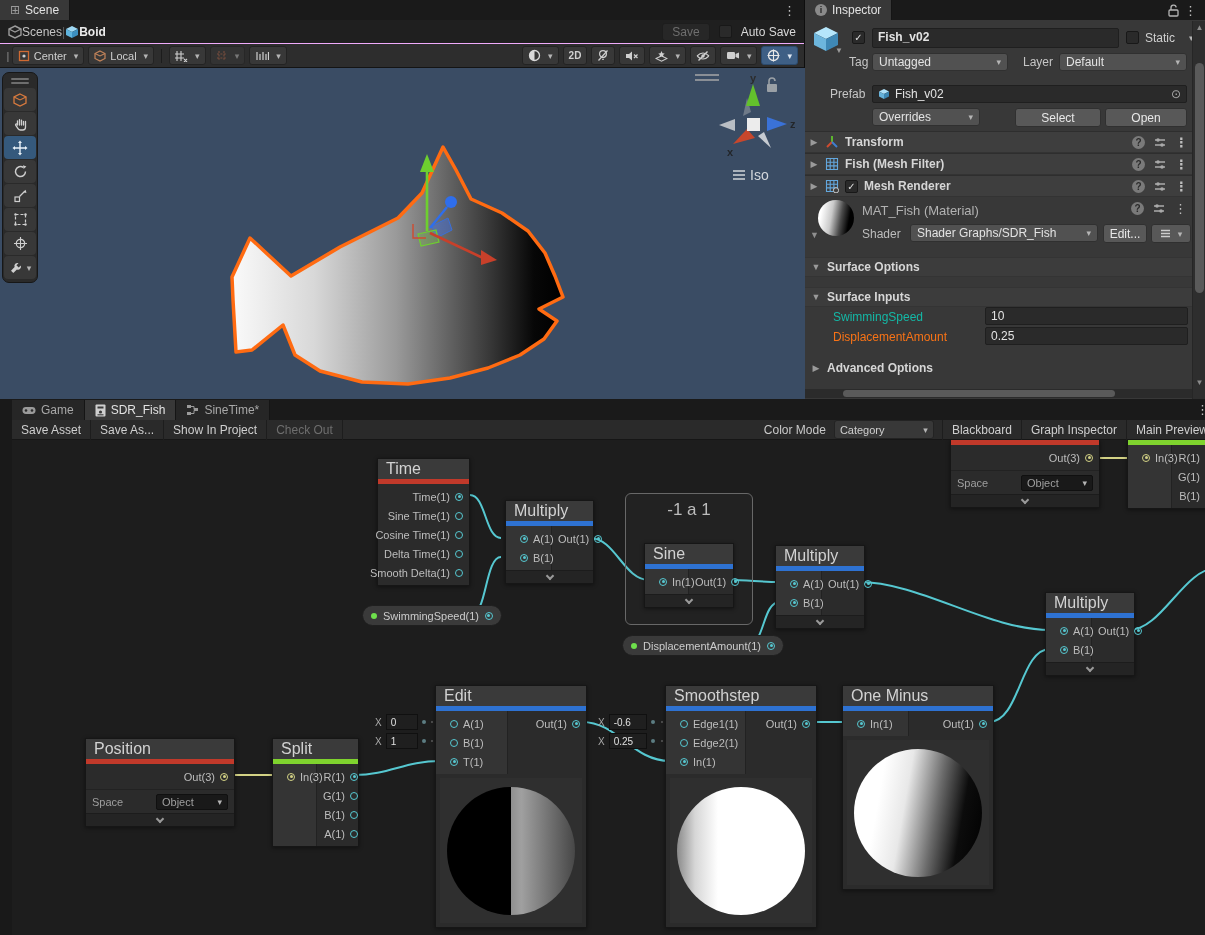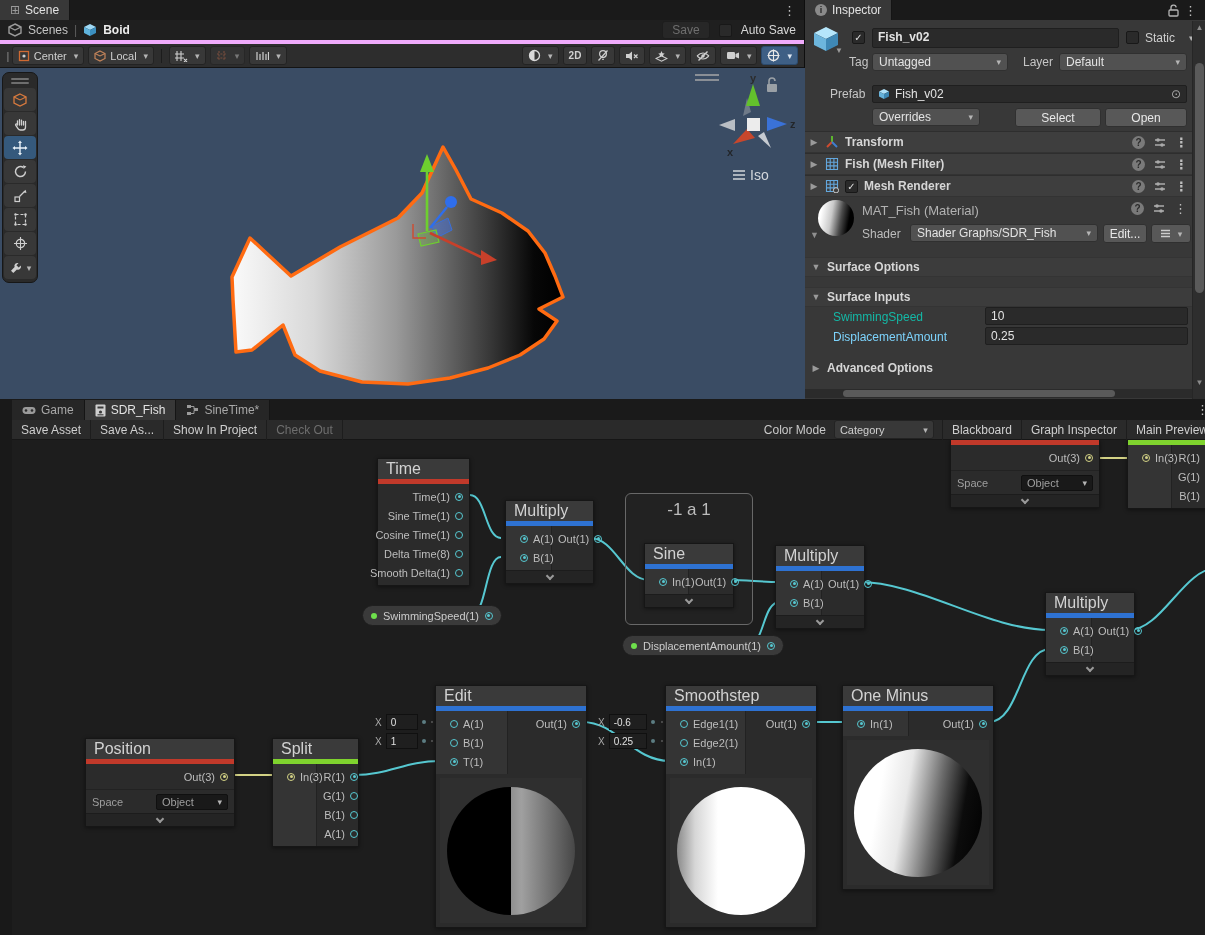--- a/index.html
+++ b/index.html
@@ -9,21 +9,21 @@
   
   .abs{position:absolute}
   .tabstrip{position:absolute;left:0;top:0;right:0;height:20px;background:#1a1a1a;display:flex;align-items:flex-end}
   .tab{height:20px;display:flex;align-items:center;gap:5px;padding:0 10px;background:#262626;color:#a8a8a8;font-size:12px;border-right:1px solid #151515}
   .tab.active{background:#383838;color:#e2e2e2}
   .kebab{color:#bdbdbd;font-size:13px;line-height:1}
   .drop{color:#b5b5b5;font-size:9px;margin-left:3px}
   .chk{width:13px;height:13px;background:#2a2a2a;border:1px solid #181818;border-radius:2px;display:inline-flex;align-items:center;justify-content:center;color:#dfdfdf;font-size:10px}
   
   #scene{position:absolute;left:0;top:0;width:805px;height:399px;background:#2d2d2d;border-right:1px solid #0e0e0e}
-  #scene .crumbs{position:absolute;left:0;top:20px;right:0;height:24px;background:#1f1f1f;display:flex;align-items:center;padding:0 8px;gap:6px;border-bottom:4px solid #f0abfc}
+  #scene .crumbs{position:absolute;left:0;top:20px;right:0;height:24px;background:#1f1f1f;display:flex;align-items:center;padding:0 8px;border-bottom:1px solid #f0abfc}
   #scene .stoolbar{position:absolute;left:0;top:44px;right:0;height:24px;background:#2d2d2d;display:flex;align-items:center;padding:0 6px;gap:4px;border-bottom:1px solid #141414}
   .tbtn{height:19px;background:#383838;border:1px solid #232323;border-radius:3px;display:inline-flex;align-items:center;gap:4px;padding:0 5px;color:#cfcfcf;font-size:11px}
   .tbtn.blueon{background:#3e5f85;border-color:#2b4a6d}
   .tsep{width:1px;height:14px;background:#1c1c1c;margin:0 3px}
   .handle{color:#666;font-size:11px;letter-spacing:-2px}
   #viewport{position:absolute;left:0;top:68px;width:805px;height:331px;background:#3a4c64;overflow:hidden}
   
   #ltools{position:absolute;left:2px;top:4px;width:36px;background:#2a2a2a;border:1px solid #171717;border-radius:7px;padding:3px 0 2px}
   #ltools .grip{width:18px;height:2px;background:#6e6e6e;border-radius:1px;margin:2px auto}
   .ltb{width:32px;height:23px;margin:1px auto;border-radius:4px;display:flex;align-items:center;justify-content:center;background:#383838}
@@ -464,21 +464,21 @@
     <div class="sechead" style="top:257px">
       <span class="fold">▼</span>
       <span>Surface Options</span>
     </div>
     <div class="sechead" style="top:287px">
       <span class="fold">▼</span>
       <span>Surface Inputs</span>
     </div>
     <span class="abs" style="left:28px;top:310px;color:#14b8a6">SwimmingSpeed</span>
     <div class="ifield abs" style="left:180px;top:307px;width:203px">10</div>
-    <span class="abs" style="left:28px;top:330px;color:#7dd3fc">DisplacementAmount</span>
+    <span class="abs" style="left:28px;top:330px;color:#f97316">DisplacementAmount</span>
     <div class="ifield abs" style="left:180px;top:327px;width:203px">0.25</div>
     <div class="sechead" style="top:358px;background:#383838;border-color:#383838">
       <span class="fold">▶</span>
       <span>Advanced Options</span>
     </div>
 
     <div class="vscroll">
       <span class="arr" style="top:2px">▲</span>
       <div class="vthumb" style="top:42px;height:230px"></div>
       <span class="arr" style="bottom:12px">▼</span>
@@ -581,21 +581,21 @@
             </div>
           <div class="prow out">
               <span>Sine Time(1)</span>
               <span class="pc"></span>
             </div>
           <div class="prow out">
               <span>Cosine Time(1)</span>
               <span class="pc"></span>
             </div>
           <div class="prow out">
-              <span>Delta Time(8)</span>
+              <span>Delta Time(1)</span>
               <span class="pc"></span>
             </div>
           <div class="prow out">
               <span>Smooth Delta(1)</span>
               <span class="pc"></span>
             </div>
         </div>
       </div>
 
       <div class="pill" style="left:350px;top:165px">

